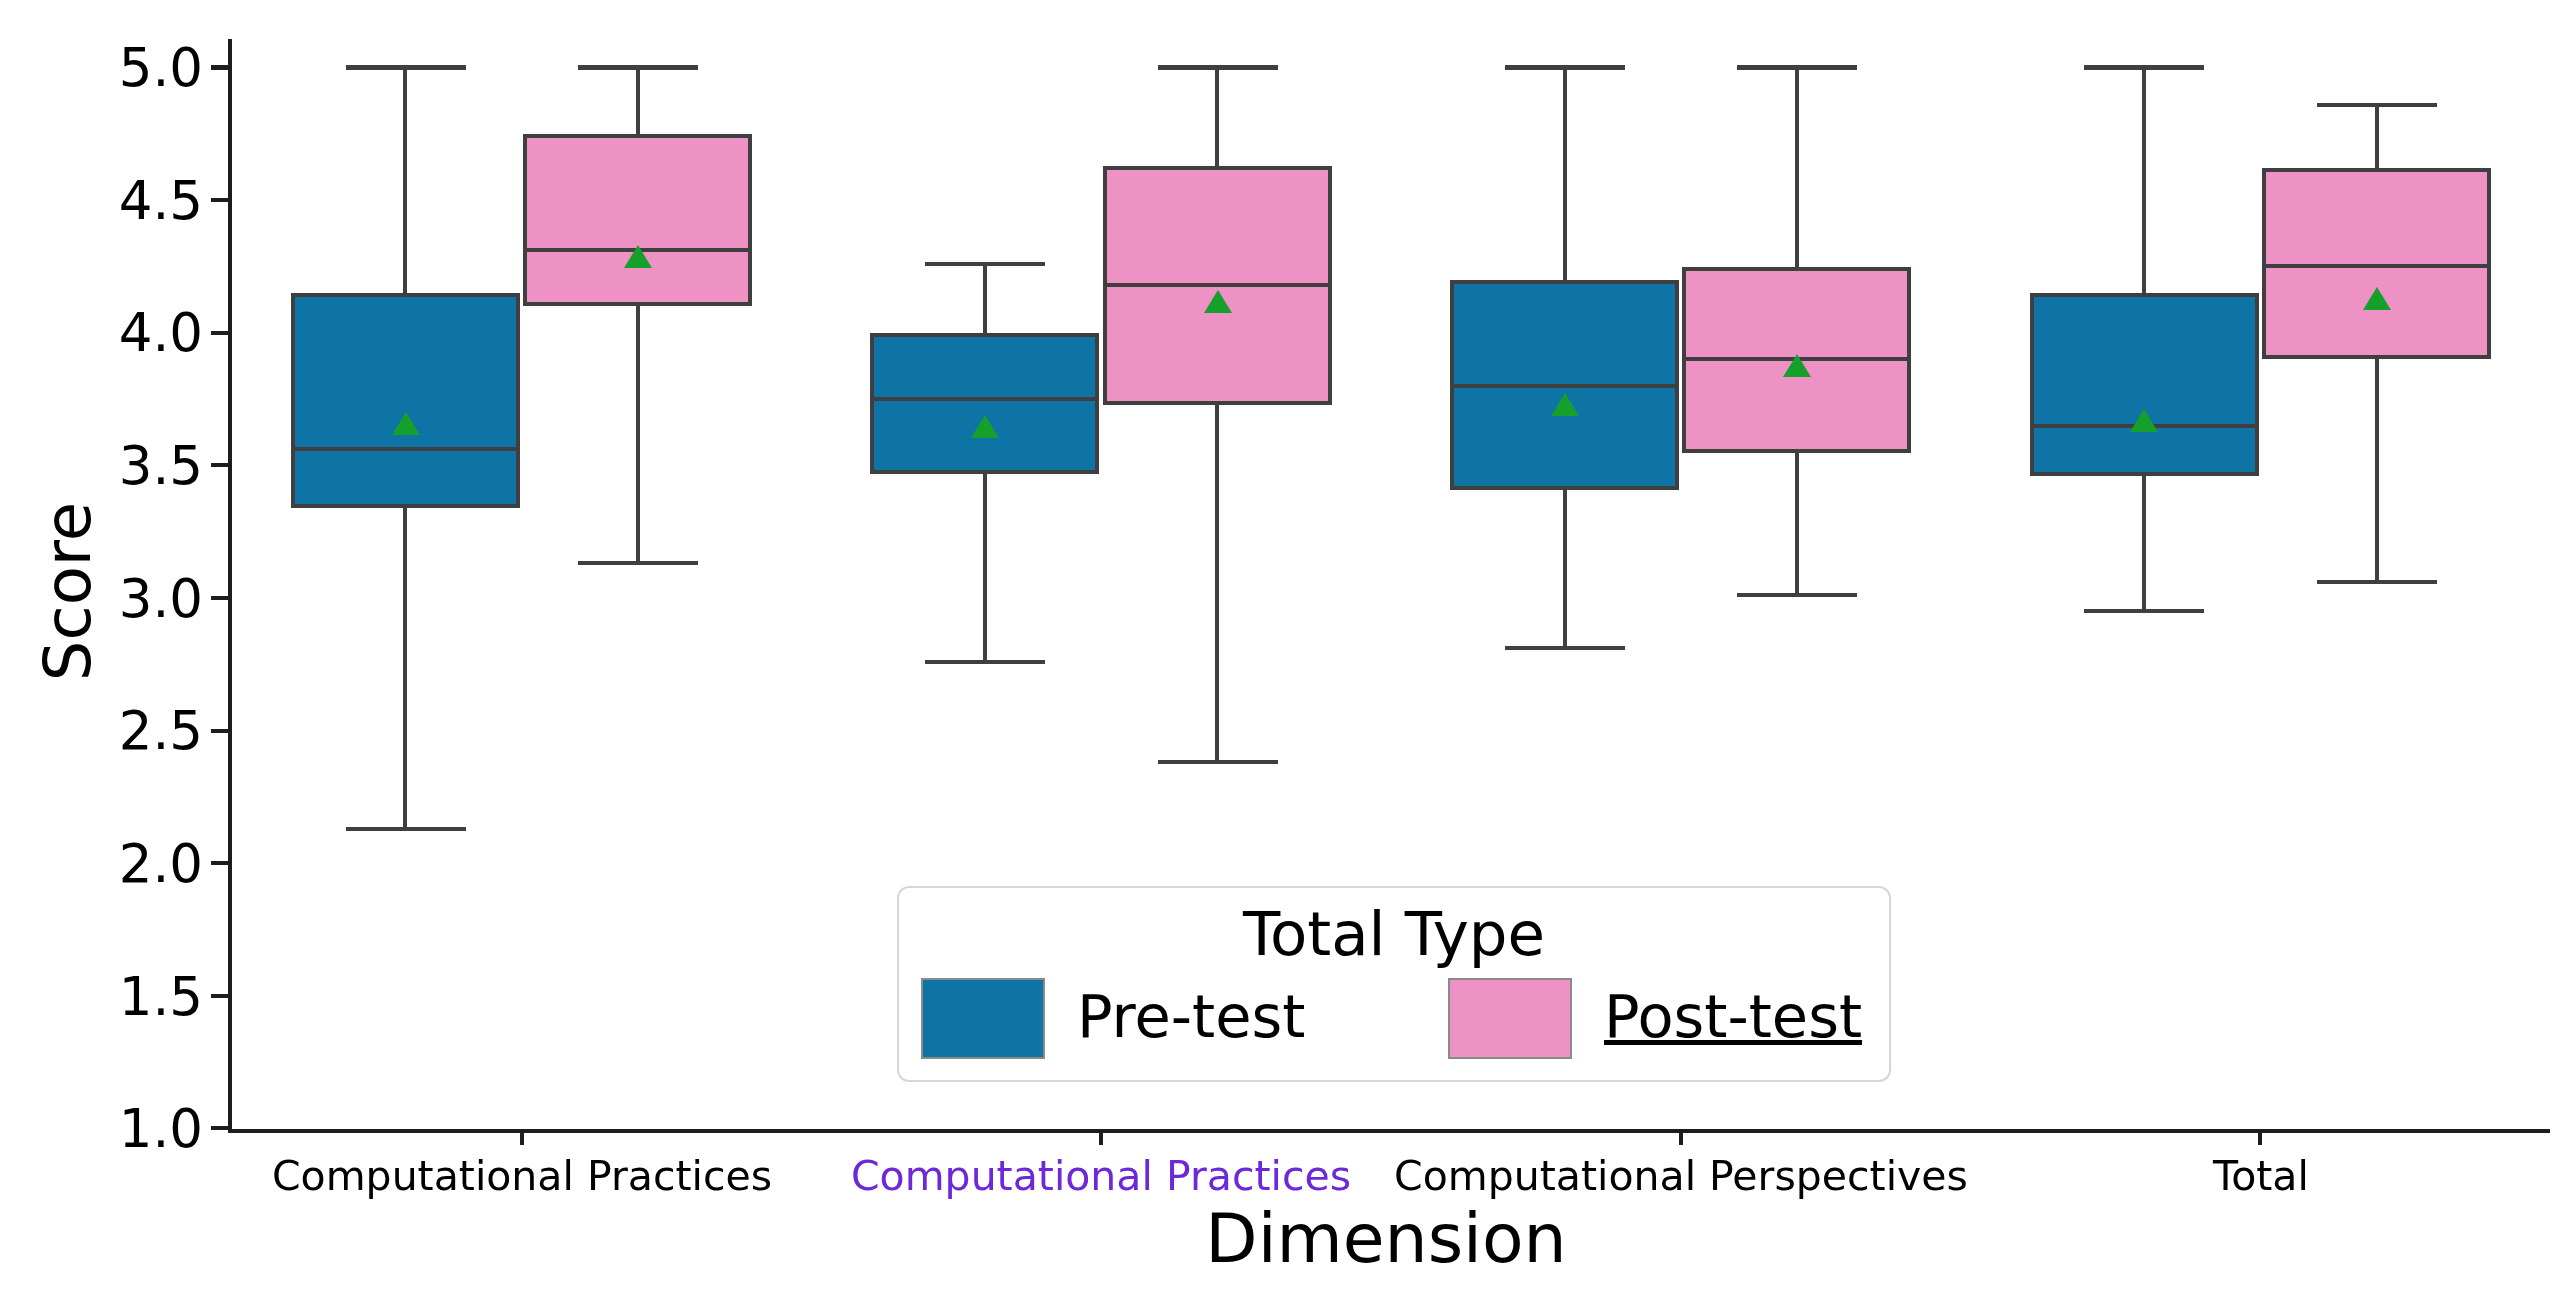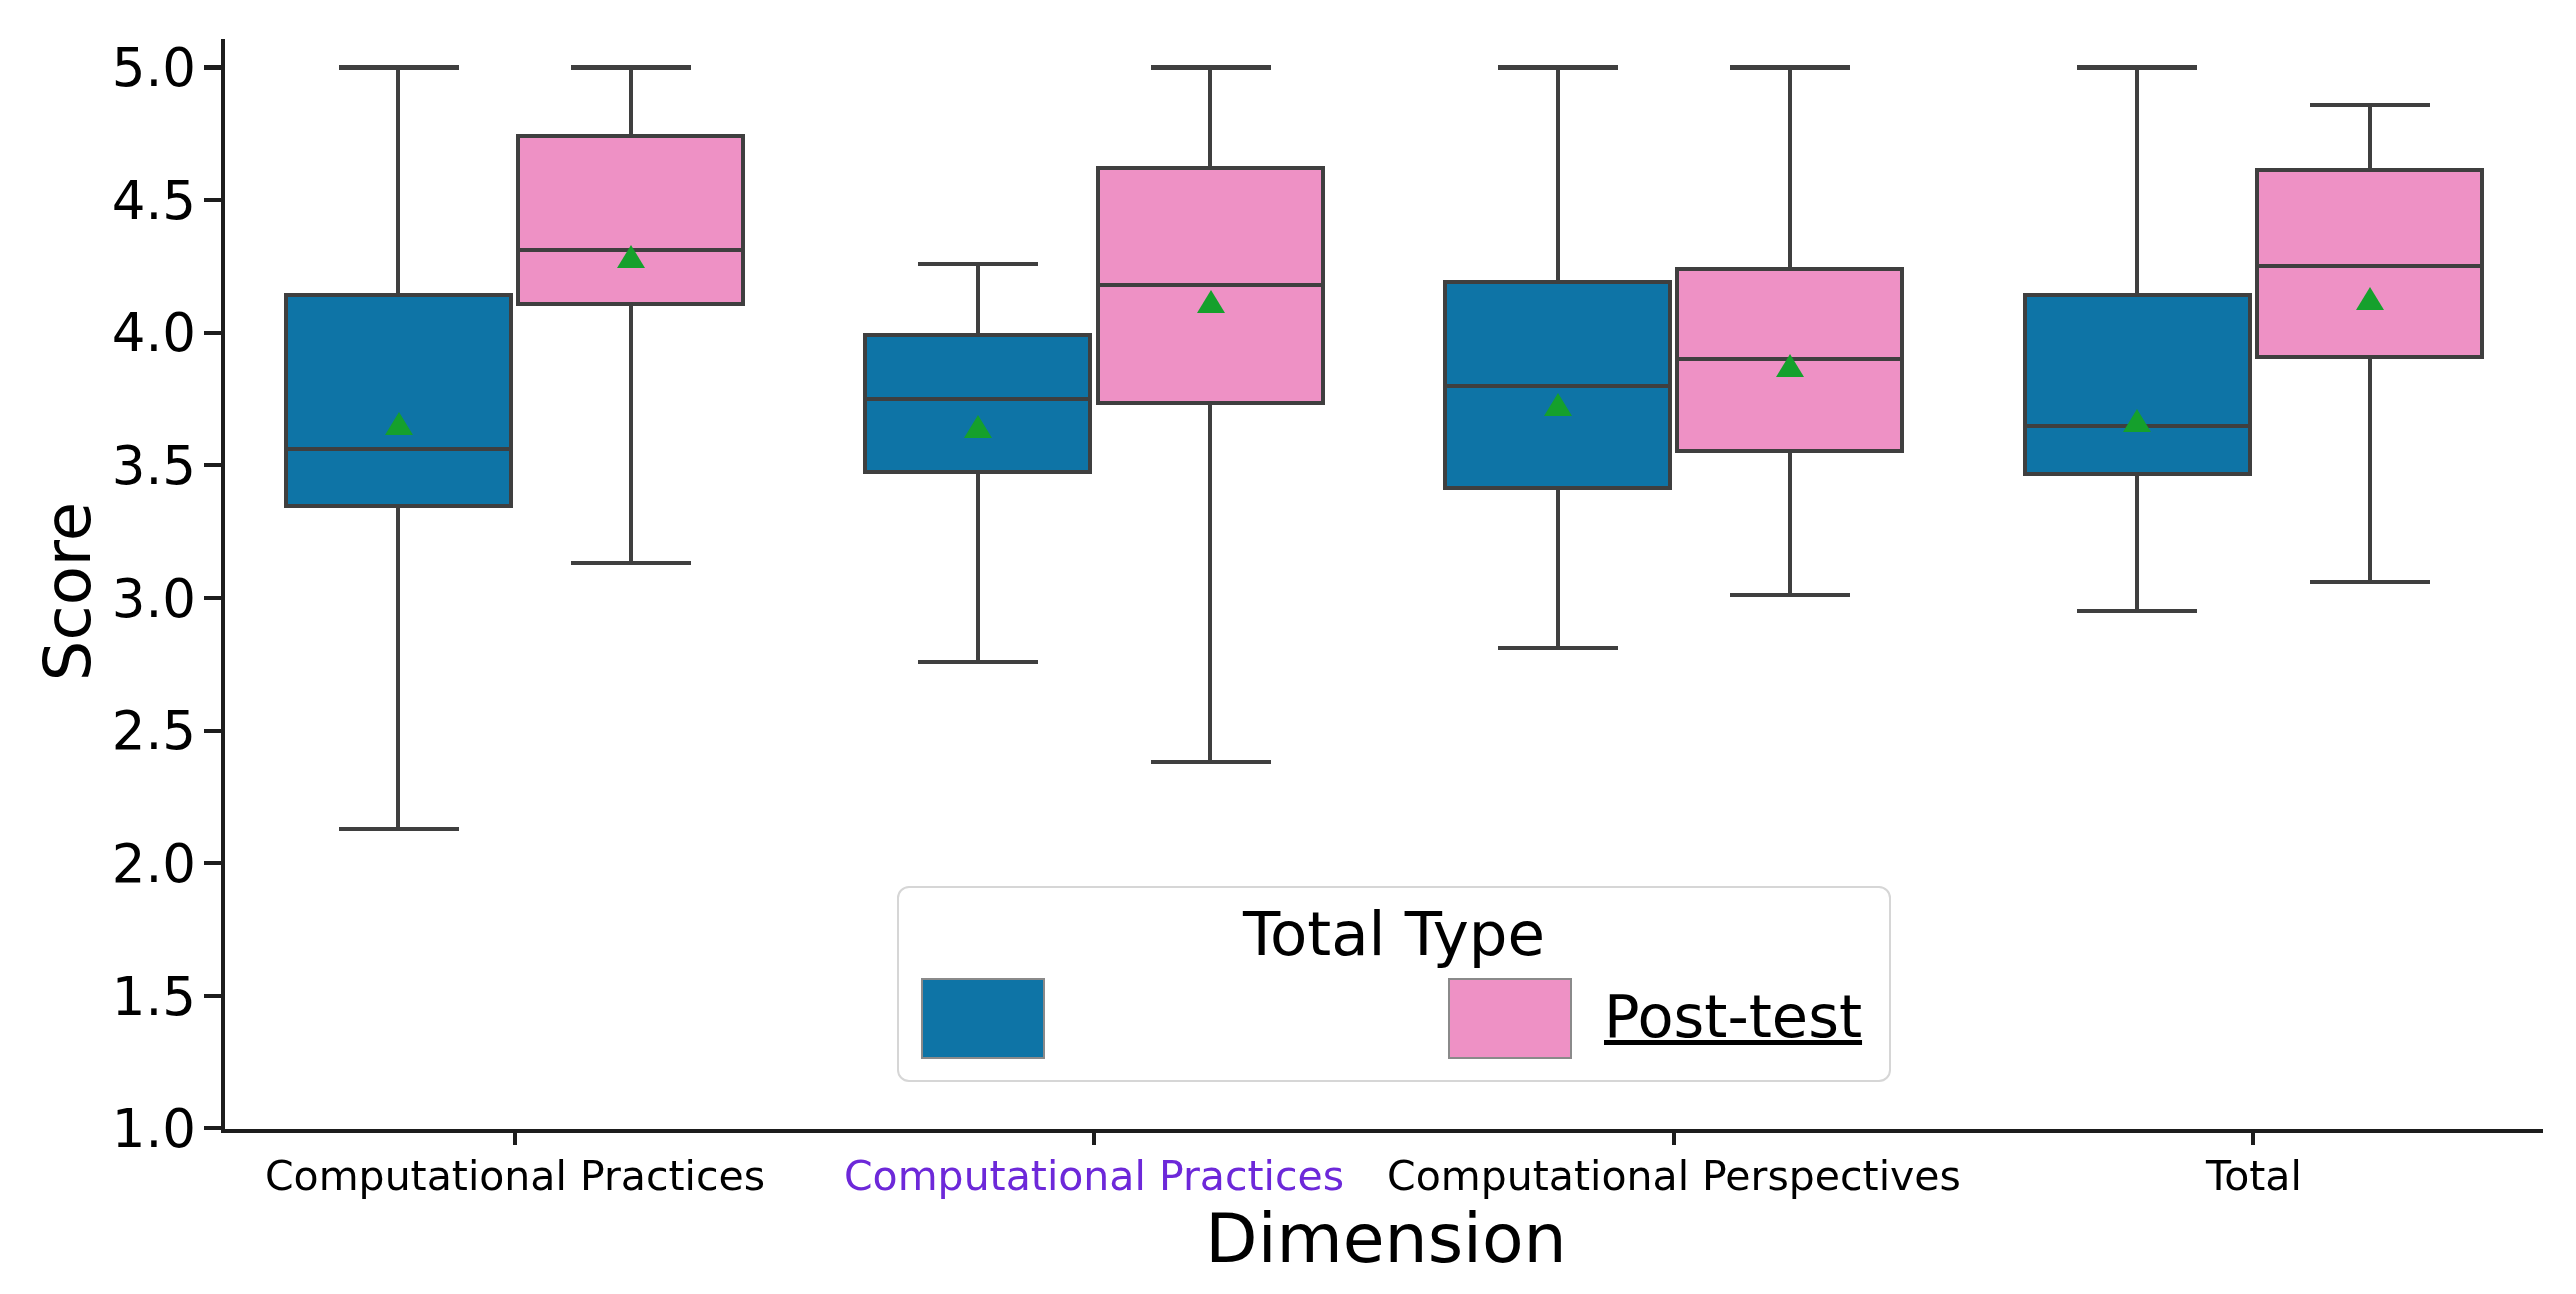--- a/index.html
+++ b/index.html
@@ -5,21 +5,21 @@
   html,body{margin:0;padding:0;background:#ffffff;}
   .page{
     position:relative;
     width:2576px;height:1295px;
     background:#ffffff;
     font-family:"DejaVu Sans","Liberation Sans",sans-serif;
     overflow:hidden;
   }
   .plot-area{
     position:absolute;
-    left:221px;top:39px;
+    left:228px;top:39px;
     width:2318px;height:1090px;
     border-left:4.4px solid #1d1d1d;
     border-bottom:4.4px solid #1d1d1d;
   }
   .y-axis-label{
     position:absolute;
     left:-154px;top:551px;
     width:444px;height:81px;
     line-height:81px;
     text-align:center;
@@ -152,18 +152,19 @@
       <div style="position: absolute; left: 2030px; top: 129px; width: 229px; height: 191px; background: rgb(238, 145, 197); border: 4.4px solid rgb(63, 63, 63); box-sizing: border-box;"></div>
       <div style="position: absolute; left: 2030px; top: 225px; width: 229px; height: 4.4px; background: rgb(63, 63, 63); z-index: 2;"></div>
       <div style="position: absolute; left: 2131px; top: 248px; width: 0px; height: 0px; border-left: 14px solid transparent; border-right: 14px solid transparent; border-bottom: 23px solid rgb(21, 160, 44); z-index: 3;"></div>
     </div>
 
   <div class="x-axis-label">Dimension</div>
 
   <div class="legend">
     <div class="legend-title">Total Type</div>
     <div class="legend-swatch" id="swatchPre" style="left: 22px; top: 90px; background: rgb(14, 116, 166);"></div>
+    <div class="legend-label" style="left:178px;">Pre-test</div>
     <div class="legend-swatch" id="swatchPost" style="left: 549px; top: 90px; background: rgb(238, 145, 197);"></div>
     <div class="legend-label" style="left:705px;text-decoration:underline;">Post-test</div>
   </div>
 
 </div>
 
 
 </body></html>

